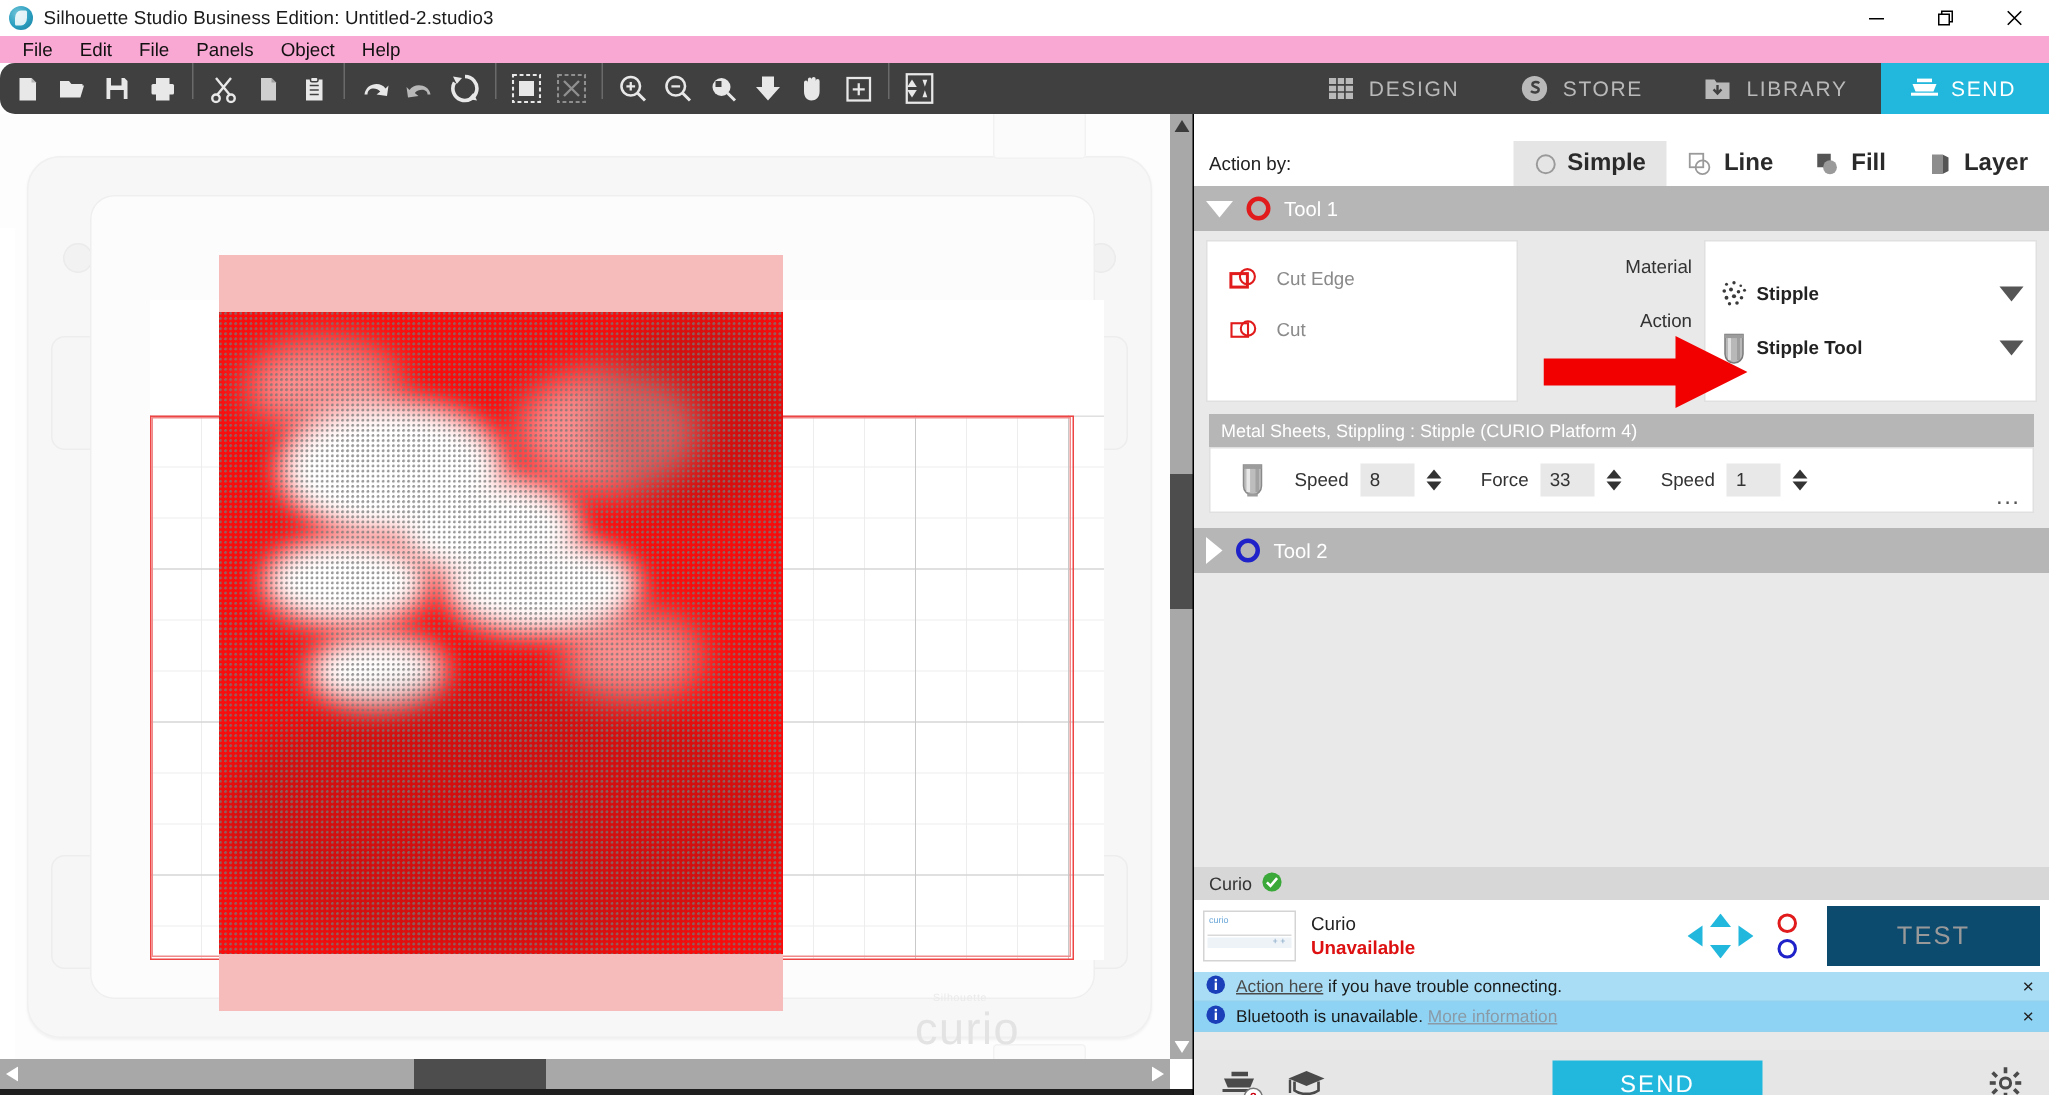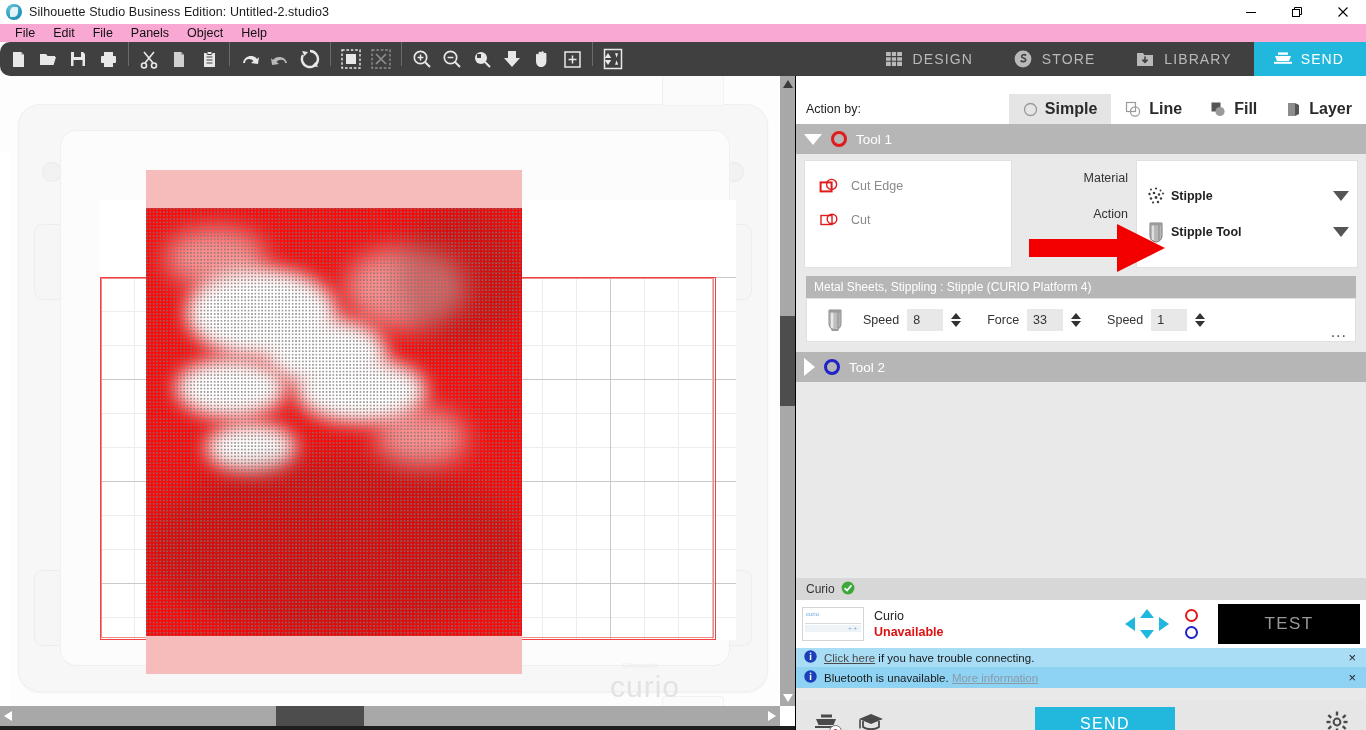--- a/index.html
+++ b/index.html
@@ -325,21 +325,21 @@
   .dev-thumb .dt-bar { position: absolute; left: 2px; right: 2px; top: 17px; height: 7px; background: #eef3f8; }
   .dev-thumb .dt-marks { position: absolute; right: 6px; top: 17px; font-size: 6px; color: #7a9fc0; }
   .dev-name { font-size: 12.5px; color: #222; }
   .dev-status { font-size: 12.5px; color: #d11; font-weight: bold; margin-top: 2px; }
   .dev-spacer { flex: 1 1 auto; }
   .dpad { width: 44px; height: 30px; position: relative; flex: 0 0 auto; }
   .dev-circles { display: flex; flex-direction: column; gap: 4px; margin: 0 10px 0 6px; }
   .dev-circ { width: 13px; height: 13px; border-radius: 50%; border: 2px solid #e11b1b; }
   .dev-circ.blue { border-color: #1e22c8; }
   .test-btn {
-    width: 142px; height: 40px; background: #000000; color: #999;
+    width: 142px; height: 40px; background: #0c4a6e; color: #999;
     display: flex; align-items: center; justify-content: center;
     font-size: 17px; letter-spacing: 1.4px; cursor: default;
   }
 
   .notif {
     height: 20px; background: #a8ddf5; display: flex; align-items: center;
     gap: 7px; padding: 0 8px 0 8px; font-size: 11.5px; color: #1a1a1a;
     border-bottom: 1px solid #93d2ef;
   }
   .notif.b { background: #8fd3f4; }
@@ -879,21 +879,21 @@
 
     <div class="notif">
       <span class="info-ico">
         <svg width="13" height="13" viewBox="0 0 13 13">
             <circle cx="6.5" cy="6.5" r="6.2" fill="#1b3fb8"></circle>
             <rect x="5.8" y="5" width="1.5" height="5" fill="#fff"></rect>
             <rect x="5.8" y="2.6" width="1.5" height="1.6" fill="#fff"></rect>
           </svg>
       </span>
       <span class="ntext">
-        <a href="#">Click here</a><span> if you have trouble connecting.</span>
+        <a href="#">Action here</a><span> if you have trouble connecting.</span>
       </span>
       <span class="nclose">×</span>
     </div>
     <div class="notif b">
       <span class="info-ico">
         <svg width="13" height="13" viewBox="0 0 13 13">
             <circle cx="6.5" cy="6.5" r="6.2" fill="#1b3fb8"></circle>
             <rect x="5.8" y="5" width="1.5" height="5" fill="#fff"></rect>
             <rect x="5.8" y="2.6" width="1.5" height="1.6" fill="#fff"></rect>
           </svg>

